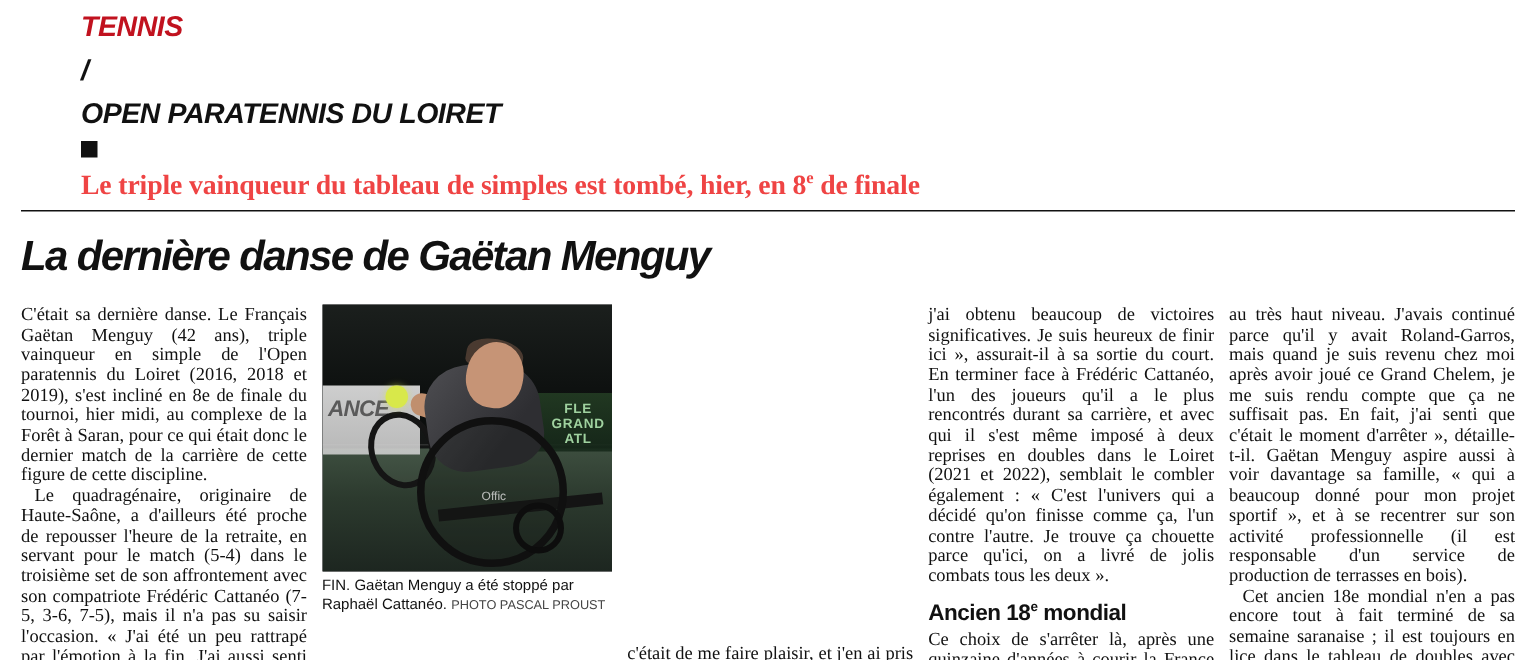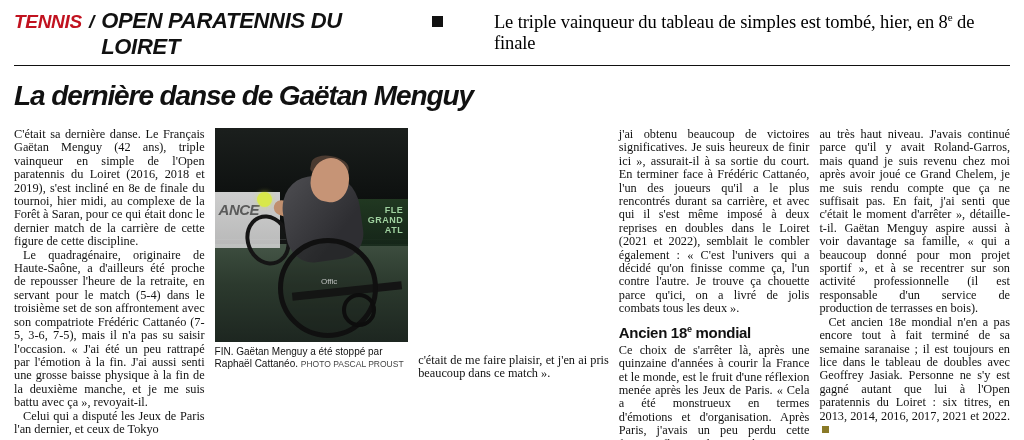--- a/index.html
+++ b/index.html
@@ -17,57 +17,58 @@
     padding: 8px 14px 6px 14px;
   }
 
   
   .rubric-line {
     display: flex;
     align-items: baseline;
     gap: 7px;
     border-bottom: 1.5px solid #111;
     padding-bottom: 5px;
+    flex-direction: column;
   }
   .rubric-tennis {
     font-family: "Liberation Sans", sans-serif;
     font-weight: bold;
     font-style: italic;
     font-size: 19px;
     color: #c1121f;
     letter-spacing: -0.3px;
   }
   .rubric-sep {
     font-family: "Liberation Sans", sans-serif;
     font-weight: bold;
     font-style: italic;
     font-size: 19px;
     color: #111;
   }
   .rubric-event {
     font-family: "Liberation Sans", sans-serif;
     font-weight: bold;
     font-style: italic;
-    font-size: 22px;
+    font-size: 19px;
     color: #111;
     letter-spacing: -0.3px;
   }
   .rubric-square {
     display: inline-block;
     width: 11px; height: 11px;
     background: #111;
     margin: 0 4px 0 5px;
     position: relative;
     top: -1px;
   }
   .rubric-subtitle {
     font-family: "Liberation Serif", serif;
-    font-weight: normal;
+    font-weight: bold;
     font-size: 18.5px;
-    color: #000000;
+    color: #ef4444;
     letter-spacing: -0.1px;
     margin-left: 40px;
   }
   .rubric-subtitle sup { font-size: 11px; vertical-align: super; }
 
   
   .headline {
     font-family: "Liberation Sans", sans-serif;
     font-weight: bold;
     font-style: italic;
@@ -96,21 +97,21 @@
     hyphens: auto;
   }
   .body-text p { margin: 0; text-indent: 9px; }
   .body-text p.first { text-indent: 0; }
 
   
   .photo-wrap { width: 100%; }
   .photo {
     position: relative;
     width: 100%;
-    height: 214px;
+    height: 178px;
     overflow: hidden;
     background: #0b0d0c;
   }
   
   .photo .bg-top {
     position: absolute; left: 0; top: 0; width: 100%; height: 56%;
     background: linear-gradient(180deg, #1b1f1d 0%, #0d100f 60%, #0a0c0b 100%);
   }
   .photo .bg-floor {
     position: absolute; left: 0; bottom: 0; width: 100%; height: 46%;
@@ -129,21 +130,21 @@
   }
   .photo .banner-right {
     position: absolute; right: 0; top: 33%; width: 30%; height: 22%;
     background: linear-gradient(180deg, #233c23 0%, #16281a 100%);
     opacity: .9;
   }
   .photo .banner-right-txt {
     position: absolute; right: 5px; top: 36%;
     font-family: "Liberation Sans", sans-serif;
     font-weight: bold; font-size: 9px; color: #9fd19f;
-    line-height: 10px; text-align: right; letter-spacing: .5px;
+    line-height: 10px; text-align: center; letter-spacing: .5px;
   }
   .photo .net-line {
     position: absolute; left: 0; width: 100%; height: 1px;
     background: rgba(255,255,255,0.12);
   }
   
   .photo .torso {
     position: absolute; left: 36%; top: 22%;
     width: 40%; height: 40%;
     background: linear-gradient(135deg, #4e4e52 0%, #2e2e32 70%);

